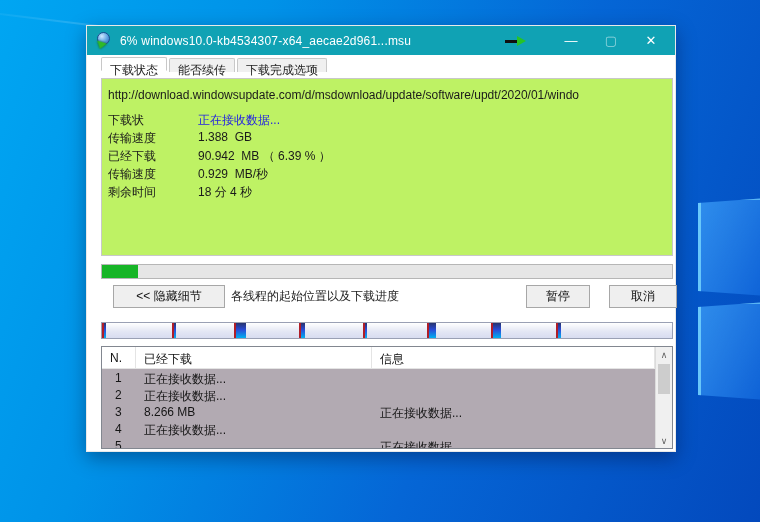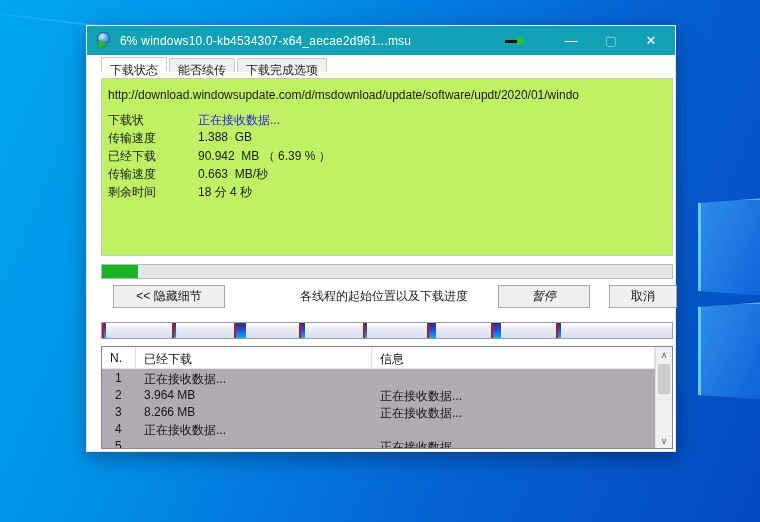--- a/index.html
+++ b/index.html
@@ -96,22 +96,22 @@
   .progress .fill { height:100%; background:#17b527; }
 
   
   .controls { position:absolute; left:22px; top:259px; width:572px; height:23px; display:flex; align-items:center; }
   .btn {
     background:#efefef; border:1px solid #a7a7a7; font-size:12px; color:#111;
     display:flex; align-items:center; justify-content:center; height:23px;
     font-family:inherit;
   }
   .btn.hide { width:112px; margin-left:4px; }
-  .caption-mid { flex:1; text-align:right; color:#1a1a1a; padding-right:30px;padding-left:6px; }
-  .btn.pause { width:92px;font-style:italic; }
+  .caption-mid { flex:1; text-align:left; color:#1a1a1a; padding-right:30px;padding-left:6px; }
+  .btn.pause { width:64px; }
   .btn.cancel { width:68px; margin-left:19px; margin-right:4px; }
 
   
   .threadbar {
     position:absolute; left:14px; top:296px; width:572px; height:17px;
     border:1px solid #9aa0b4;
     background:linear-gradient(#ffffff,#e4e7f4 55%,#d8dcf0);
     overflow:hidden;
   }
   .tmark { position:absolute; top:0; width:2px; height:100%; background:#b01e28; }
@@ -184,21 +184,21 @@
         <div class="field-row">
           <span class="field-label">传输速度</span>
           <span class="field-value">1.388  GB</span>
         </div>
         <div class="field-row">
           <span class="field-label">已经下载</span>
           <span class="field-value">90.942  MB （ 6.39 % ）</span>
         </div>
         <div class="field-row">
           <span class="field-label">传输速度</span>
-          <span class="field-value">0.663  MB/秒</span>
+          <span class="field-value">0.929  MB/秒</span>
         </div>
         <div class="field-row">
           <span class="field-label">剩余时间</span>
           <span class="field-value">18 分 4 秒</span>
         </div>
       </div>
   </div>
 
   <div class="progress">
     <div class="fill" id="progress-fill" style="width: 6.39%; background: rgb(23, 181, 39);"></div>
@@ -237,21 +237,20 @@
           <div class="th c-dl">已经下载</div>
           <div class="th c-info">信息</div>
         </div>
       <div class="tbody" id="tbody">
           <div class="tr">
             <div class="td c-n">1</div>
             <div class="td c-info">正在接收数据...</div>
           </div>
           <div class="tr">
             <div class="td c-n">2</div>
-            <div class="td c-dl">3.964 MB</div>
             <div class="td c-info">正在接收数据...</div>
           </div>
           <div class="tr">
             <div class="td c-n">3</div>
             <div class="td c-dl">8.266 MB</div>
             <div class="td c-info">正在接收数据...</div>
           </div>
           <div class="tr">
             <div class="td c-n">4</div>
             <div class="td c-info">正在接收数据...</div>

